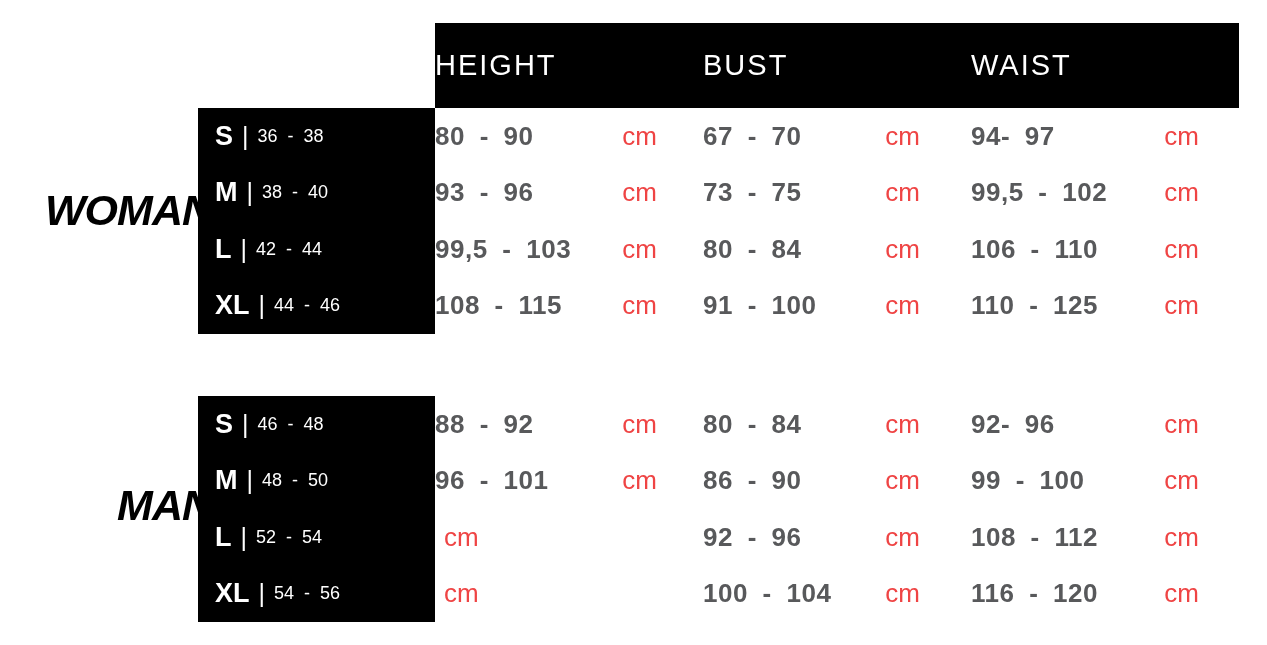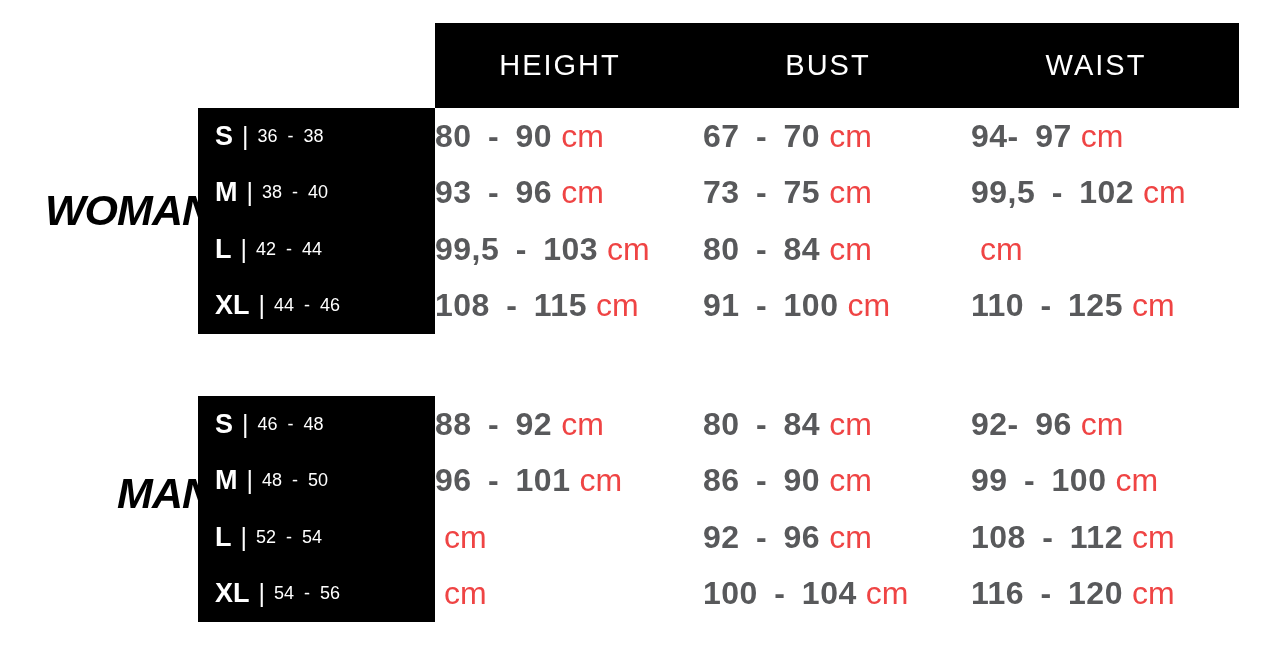--- a/index.html
+++ b/index.html
@@ -8,55 +8,55 @@
     background:#ffffff; overflow:hidden;
     font-family:"Liberation Sans", sans-serif;
   }
 
   
   .header-bar {
     position:absolute; left:435px; top:23px; width:804px; height:85px;
     background:#000; display:flex; align-items:center;
   }
   .hcell {
-    flex:1; text-align:center; color:#fff;
+    flex:1; color:#fff;
     font-size:29px; font-weight:400; letter-spacing:2px;
     padding-right:18px; box-sizing:border-box;
   }
 
   
   .group { position:absolute; left:0; width:1267px; height:226px; }
   .group-woman { top:108px; }
   .group-man   { top:396px; }
 
   .side-label {
     position:absolute; left:0; width:186px; text-align:right;
     font-size:43px; font-weight:bold; font-style:italic;
     color:#000; letter-spacing:-1px; line-height:1;padding-left:26px;
   }
   .group-woman .side-label { top:81px; }
-  .group-man   .side-label { top:76px; }
+  .group-man   .side-label { top:88px; }
 
   .size-box {
     position:absolute; left:198px; top:0; width:237px; height:226px;
     background:#000; box-sizing:border-box; padding-left:17px;
     display:grid; grid-template-rows:repeat(4,1fr);
   }
   .size-row { display:flex; align-items:center; color:#fff; white-space:nowrap; }
   .size-letter { font-size:27px; font-weight:bold; }
   .size-sep    { font-size:25px; font-weight:300; margin:0 9px; }
   .size-range  { font-size:18px; font-weight:400; word-spacing:5px; }
 
   .values-grid {
     position:absolute; left:435px; top:0; width:804px; height:226px;
     display:grid; grid-template-columns:repeat(3,1fr); grid-template-rows:repeat(4,1fr);
   }
   .vcell {
-    display:flex; align-items:center; justify-content:flex-start;
-    white-space:nowrap; box-sizing:border-box; color:#58595b; font-size:32px;
+    display:flex; align-items:center; justify-content:space-between;
+    white-space:nowrap; box-sizing:border-box; color:#58595b; font-size:26px;
   }
   .vcell:nth-child(3n+1) { padding-right:46px; }
   .vcell:nth-child(3n+2) { padding-right:51px; }
   .vcell:nth-child(3n)   { padding-right:40px; }
   .num  { font-weight:bold; word-spacing:7px; letter-spacing:0.5px; }
   .unit { font-weight:400; margin-left:9px; color:#ef4444; }
 </style>
 </head>
 <body>
 
@@ -123,20 +123,21 @@
 
       <div class="vcell">
           <span class="num">99,5 - 103</span>
           <span class="unit">cm</span>
         </div>
       <div class="vcell">
           <span class="num">80 - 84</span>
           <span class="unit">cm</span>
         </div>
       <div class="vcell">
+          <span class="num">106 - 110</span>
           <span class="unit">cm</span>
         </div>
 
       <div class="vcell">
           <span class="num">108 - 115</span>
           <span class="unit">cm</span>
         </div>
       <div class="vcell">
           <span class="num">91 - 100</span>
           <span class="unit">cm</span>

